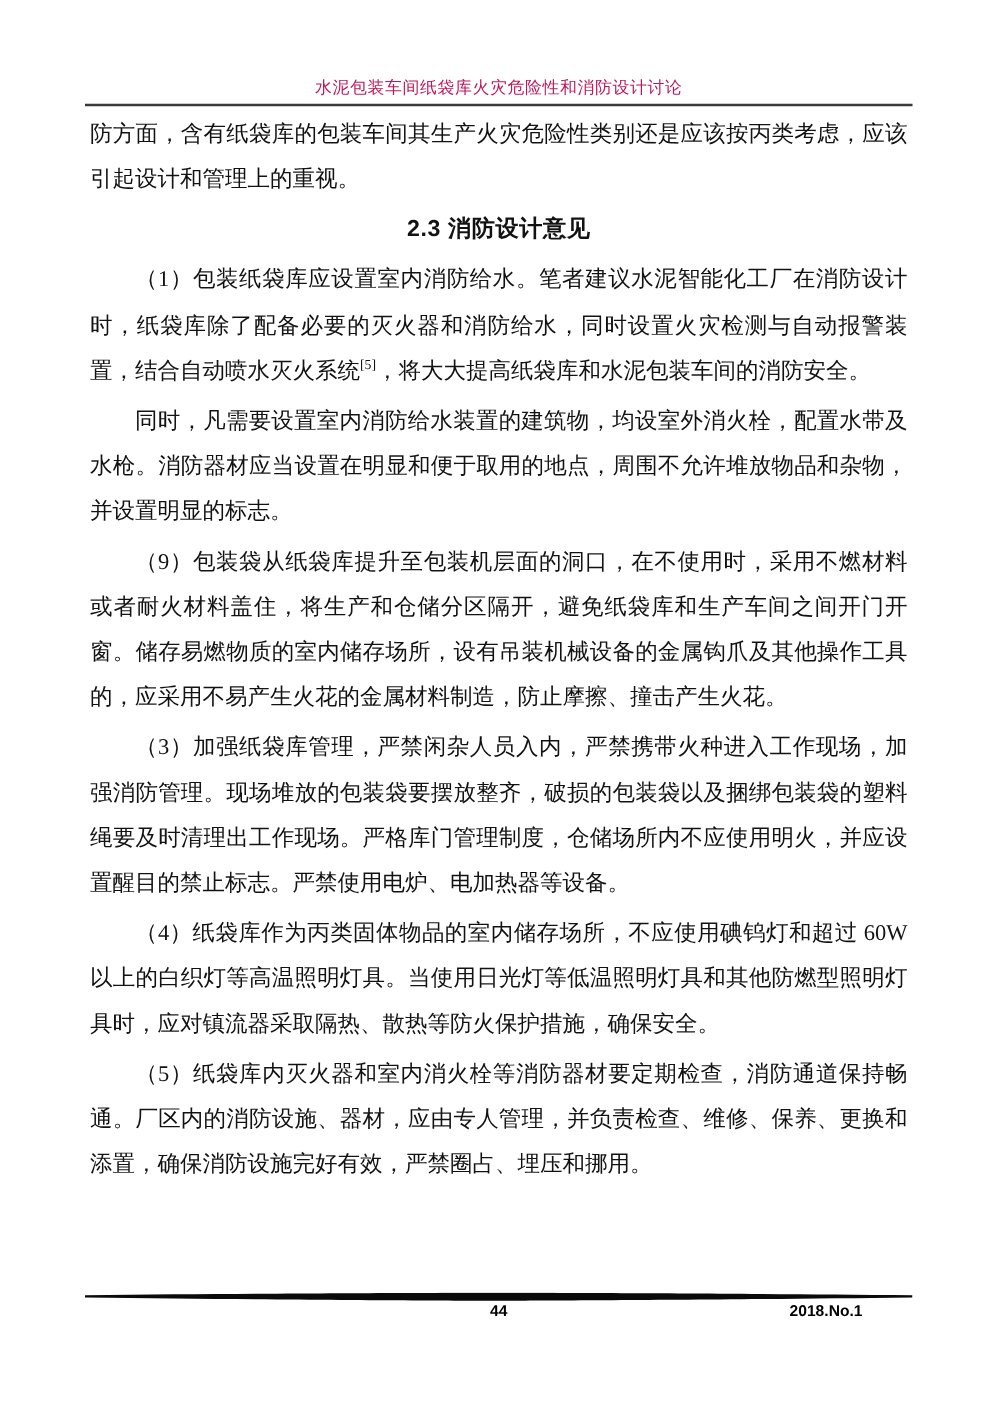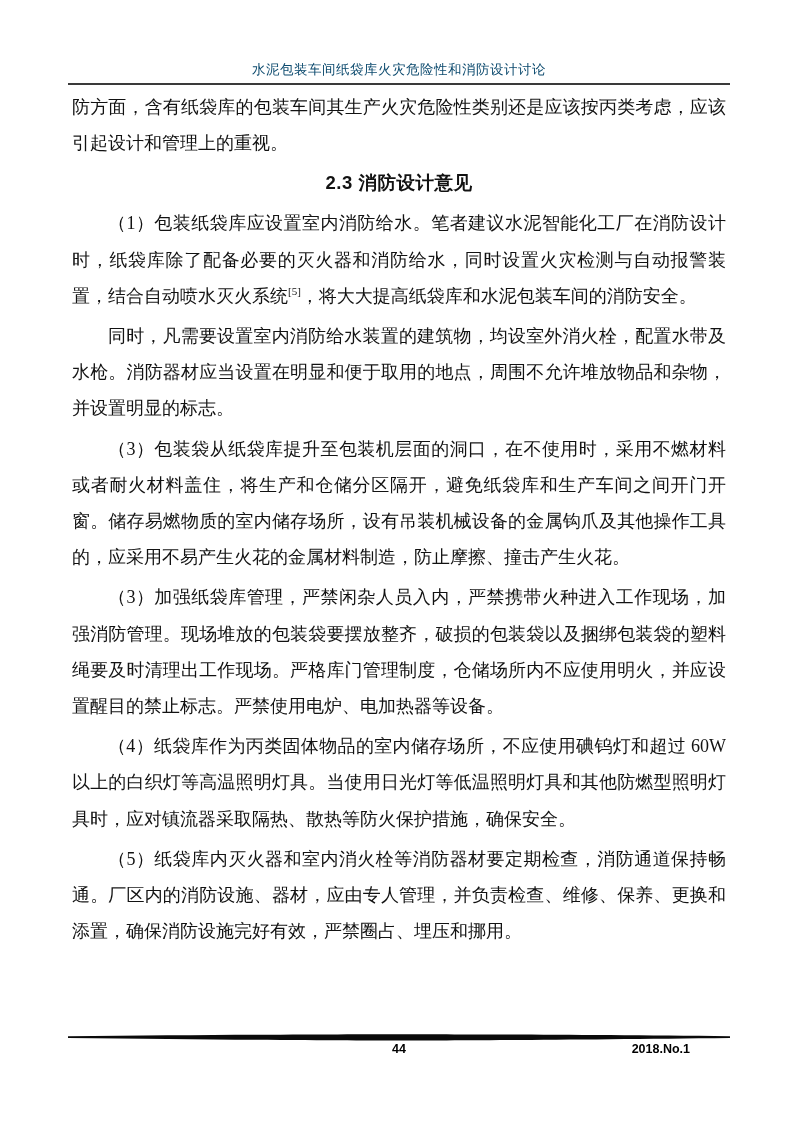--- a/index.html
+++ b/index.html
@@ -17,21 +17,21 @@
     color: #121212;
   }
   .content {
     padding: 60px 63px 0 68px; 
   }
   .running-title {
     text-align: center;
     font-size: 13.5px;
     line-height: 20px;
     letter-spacing: 0.5px;
-    color: #0c4a6e;
+    color: #be185d;
   }
   .header-rule {
     margin-top: 3px;
     border-bottom: 2.5px solid #3a3a3a;
     height: 0;
   }
   .bodytext {
     font-size: 18px;
     line-height: 36.2px;
     text-align: justify;
@@ -102,21 +102,21 @@
     <div class="bodytext">
 
       <p class="intro">防方面，含有纸袋库的包装车间其生产火灾危险性类别还是应该按丙类考虑，应该引起设计和管理上的重视。</p>
 
       <h2 class="section-heading">2.3 消防设计意见</h2>
 
       <p><span>（1）包装纸袋库应设置室内消防给水。笔者建议水泥智能化工厂在消防设计时，纸袋库除了配备必要的灭火器和消防给水，同时设置火灾检测与自动报警装置，结合自动喷水灭火系统</span><sup class="ref">[5]</sup><span>，将大大提高纸袋库和水泥包装车间的消防安全。</span></p>
 
       <p>同时，凡需要设置室内消防给水装置的建筑物，均设室外消火栓，配置水带及水枪。消防器材应当设置在明显和便于取用的地点，周围不允许堆放物品和杂物，并设置明显的标志。</p>
 
-      <p>（3）包装袋从纸袋库提升至包装机层面的洞口，在不使用时，采用不燃材料或者耐火材料盖住，将生产和仓储分区隔开，避免纸袋库和生产车间之间开门开窗。储存易燃物质的室内储存场所，设有吊装机械设备的金属钩爪及其他操作工具的，应采用不易产生火花的金属材料制造，防止摩擦、撞击产生火花。</p>
+      <p>（9）包装袋从纸袋库提升至包装机层面的洞口，在不使用时，采用不燃材料或者耐火材料盖住，将生产和仓储分区隔开，避免纸袋库和生产车间之间开门开窗。储存易燃物质的室内储存场所，设有吊装机械设备的金属钩爪及其他操作工具的，应采用不易产生火花的金属材料制造，防止摩擦、撞击产生火花。</p>
 
       <p>（3）加强纸袋库管理，严禁闲杂人员入内，严禁携带火种进入工作现场，加强消防管理。现场堆放的包装袋要摆放整齐，破损的包装袋以及捆绑包装袋的塑料绳要及时清理出工作现场。严格库门管理制度，仓储场所内不应使用明火，并应设置醒目的禁止标志。严禁使用电炉、电加热器等设备。</p>
 
       <p>（4）纸袋库作为丙类固体物品的室内储存场所，不应使用碘钨灯和超过 60W 以上的白织灯等高温照明灯具。当使用日光灯等低温照明灯具和其他防燃型照明灯具时，应对镇流器采取隔热、散热等防火保护措施，确保安全。</p>
 
       <p>（5）纸袋库内灭火器和室内消火栓等消防器材要定期检查，消防通道保持畅通。厂区内的消防设施、器材，应由专人管理，并负责检查、维修、保养、更换和添置，确保消防设施完好有效，严禁圈占、埋压和挪用。</p>
 
 
     </div>
   </div>

